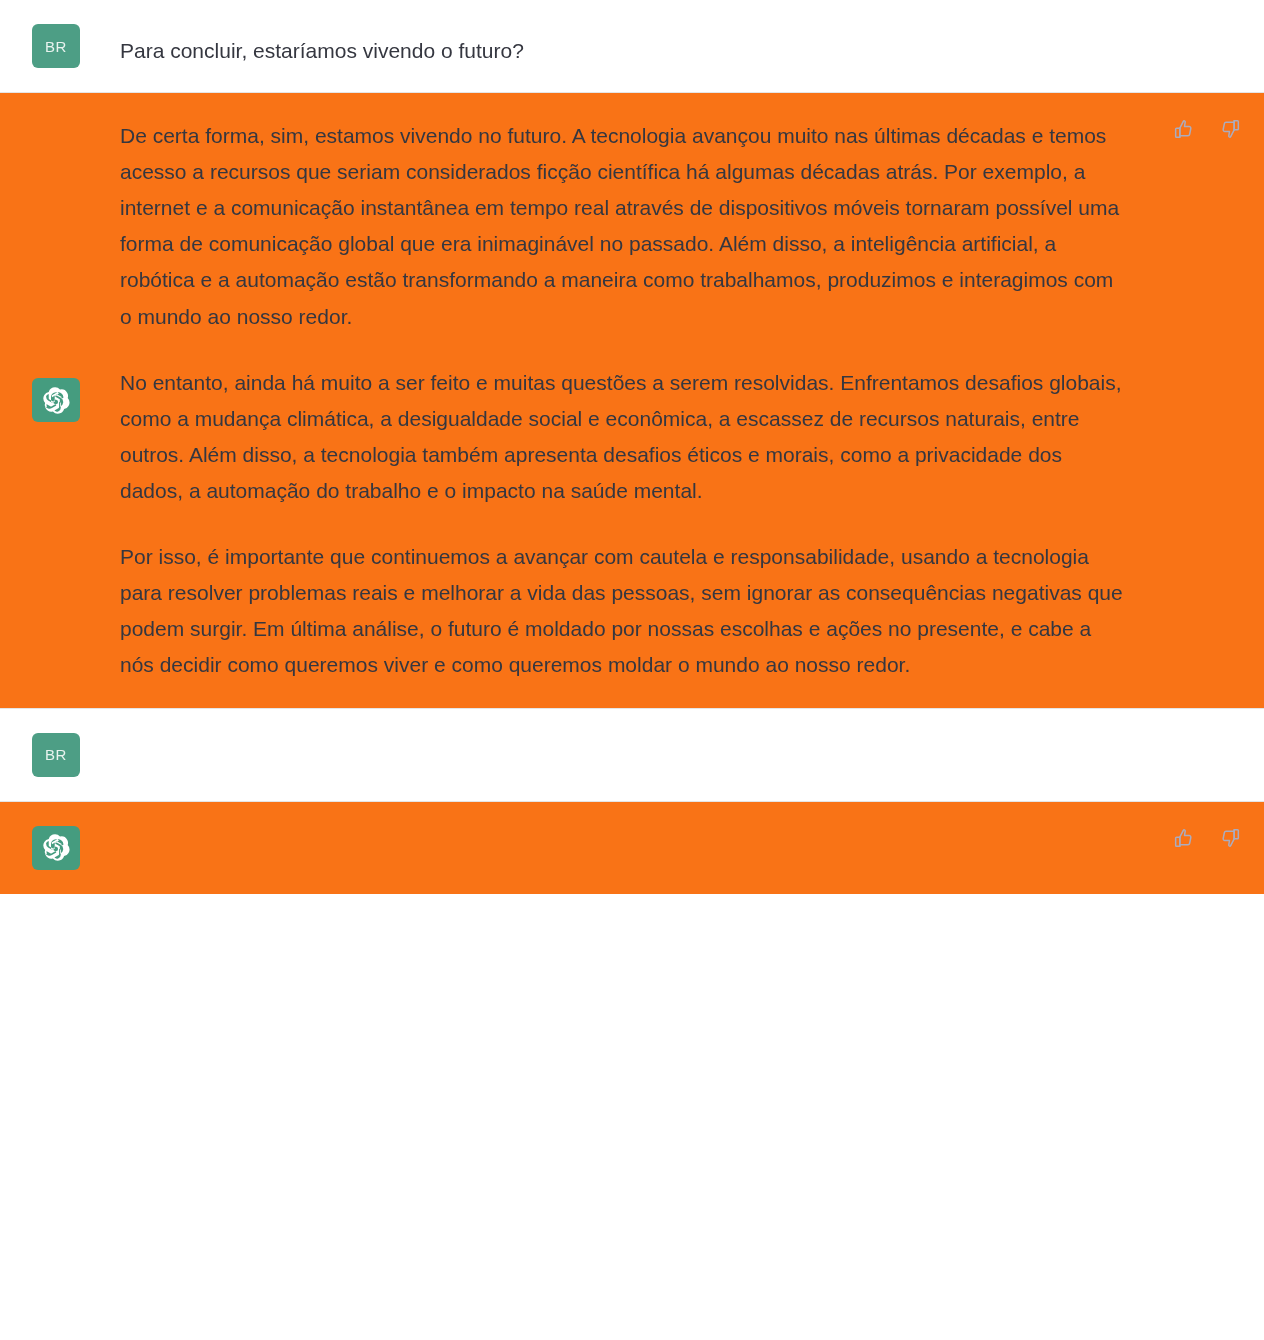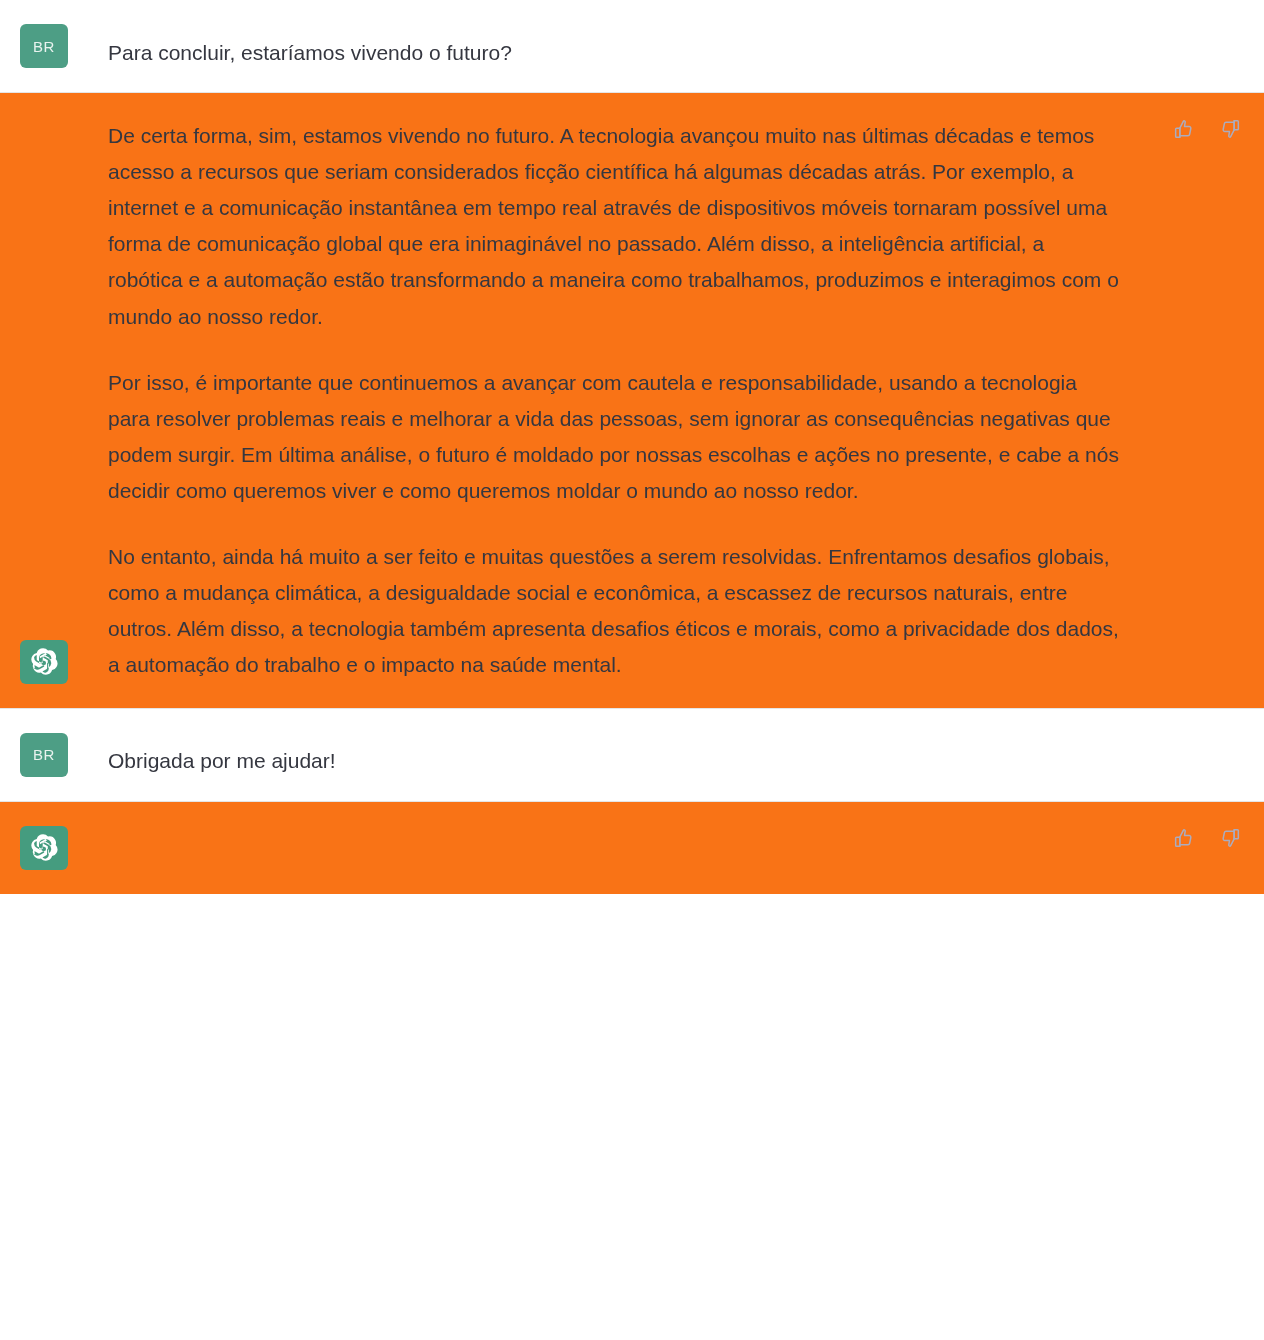--- a/index.html
+++ b/index.html
@@ -29,22 +29,22 @@
   .msg.user {
     background: #ffffff;
   }
   .msg.assistant {
     background: #f97316;
   }
 
   .msg-inner {
     position: relative;
     display: flex;
-    align-items: flex-end;
-    padding: 24px 20px 24px 20px;
+    align-items: center;
+    padding: 24px 20px 24px 32px;
     box-sizing: border-box;
   }
 
   
   .avatar {
     flex: 0 0 auto;
     width: 48px;
     height: 44px;
     border-radius: 6px;
     background: #4d9e85;
@@ -145,22 +145,22 @@
     <div class="msg-inner">
       <div class="avatar bot-avatar">
         <span>
           <svg width="27" height="27" viewBox="0 0 41 41" fill="#ffffff" xmlns="http://www.w3.org/2000/svg">
             <path d="M37.532 16.87a9.963 9.963 0 0 0-.856-8.184 10.078 10.078 0 0 0-10.855-4.835A9.965 9.965 0 0 0 18.306.5a10.079 10.079 0 0 0-9.614 6.977 9.967 9.967 0 0 0-6.664 4.834 10.08 10.08 0 0 0 1.24 11.817 9.965 9.965 0 0 0 .856 8.185 10.079 10.079 0 0 0 10.855 4.835 9.965 9.965 0 0 0 7.516 3.35 10.078 10.078 0 0 0 9.617-6.981 9.967 9.967 0 0 0 6.663-4.834 10.079 10.079 0 0 0-1.243-11.813zM22.498 37.886a7.474 7.474 0 0 1-4.799-1.735c.06-.33.143-.66.25-.98l5.968-3.445a.97.97 0 0 0 .484-.84V22.47l2.524 1.455a.088.088 0 0 1 .047.068v6.96a7.496 7.496 0 0 1-7.474 7.474zM6.392 31.006a7.471 7.471 0 0 1-.894-5.023c.06.037.164.101.24.145l5.968 3.445a.971.971 0 0 0 .97 0l7.286-4.207v2.913a.09.09 0 0 1-.36.077l-6.032 3.482a7.504 7.504 0 0 1-10.21-2.732zM4.81 13.795a7.466 7.466 0 0 1 3.902-3.286v7.082a.97.97 0 0 0 .485.84l7.285 4.205-2.524 1.456a.09.09 0 0 1-.085.007L7.78 20.57a7.504 7.504 0 0 1-2.97-6.775zm20.72 4.823-7.285-4.206 2.524-1.455a.09.09 0 0 1 .085-.007l6.094 3.52a7.497 7.497 0 0 1-1.158 13.528v-7.082a.971.971 0 0 0-.26-.298zm2.511-3.778a11.01 11.01 0 0 0-.24-.144l-5.969-3.445a.971.971 0 0 0-.97 0l-7.286 4.206v-2.913a.09.09 0 0 1 .036-.077l6.032-3.48a7.497 7.497 0 0 1 11.138 7.76 7.474 7.474 0 0 1-2.741.093zM14.75 23.924l-2.525-1.455a.09.09 0 0 1-.047-.067v-6.96a7.497 7.497 0 0 1 12.293-5.756c-.06.033-.168.092-.24.135l-5.968 3.445a.97.97 0 0 0-.485.84l-.03 8.418zm1.372-2.956 3.246-1.873 3.246 1.873v3.745l-3.246 1.873-3.246-1.873v-3.745z"></path>
           </svg>
         </span>
       </div>
       <div class="msg-body">
         <p>De certa forma, sim, estamos vivendo no futuro. A tecnologia avançou muito nas últimas décadas e temos acesso a recursos que seriam considerados ficção científica há algumas décadas atrás. Por exemplo, a internet e a comunicação instantânea em tempo real através de dispositivos móveis tornaram possível uma forma de comunicação global que era inimaginável no passado. Além disso, a inteligência artificial, a robótica e a automação estão transformando a maneira como trabalhamos, produzimos e interagimos com o mundo ao nosso redor.</p>
+        <p>No entanto, ainda há muito a ser feito e muitas questões a serem resolvidas. Enfrentamos desafios globais, como a mudança climática, a desigualdade social e econômica, a escassez de recursos naturais, entre outros. Além disso, a tecnologia também apresenta desafios éticos e morais, como a privacidade dos dados, a automação do trabalho e o impacto na saúde mental.</p>
         <p>Por isso, é importante que continuemos a avançar com cautela e responsabilidade, usando a tecnologia para resolver problemas reais e melhorar a vida das pessoas, sem ignorar as consequências negativas que podem surgir. Em última análise, o futuro é moldado por nossas escolhas e ações no presente, e cabe a nós decidir como queremos viver e como queremos moldar o mundo ao nosso redor.</p>
-        <p>No entanto, ainda há muito a ser feito e muitas questões a serem resolvidas. Enfrentamos desafios globais, como a mudança climática, a desigualdade social e econômica, a escassez de recursos naturais, entre outros. Além disso, a tecnologia também apresenta desafios éticos e morais, como a privacidade dos dados, a automação do trabalho e o impacto na saúde mental.</p>
       </div>
       <div class="actions">
         <button class="action-btn" title="thumbs up">
           <svg width="20" height="20" viewBox="0 0 24 24" fill="none" stroke="currentColor" stroke-width="1.8" stroke-linecap="round" stroke-linejoin="round">
             <path d="M7 22V11"></path>
             <path d="M3 11h4v11H3a1 1 0 0 1-1-1v-9a1 1 0 0 1 1-1z"></path>
             <path d="M7 11l4.2-8.1a1.2 1.2 0 0 1 2.26.72L12.6 9h5.6a2 2 0 0 1 1.96 2.4l-1.4 7A2 2 0 0 1 16.8 20H7"></path>
           </svg>
         </button>
         <button class="action-btn" title="thumbs down">
@@ -171,23 +171,20 @@
           </svg>
         </button>
       </div>
     </div>
   </div>
 
   <div class="msg user">
     <div class="msg-inner">
       <div class="avatar user-avatar">
         <span class="avatar-initials">BR</span>
-      </div>
-      <div class="msg-body">
-        <p>Obrigada por me ajudar!</p>
       </div>
     </div>
   </div>
 
   <div class="msg assistant last-block">
     <div class="msg-inner">
       <div class="avatar bot-avatar">
         <span>
           <svg width="27" height="27" viewBox="0 0 41 41" fill="#ffffff" xmlns="http://www.w3.org/2000/svg">
             <path d="M37.532 16.87a9.963 9.963 0 0 0-.856-8.184 10.078 10.078 0 0 0-10.855-4.835A9.965 9.965 0 0 0 18.306.5a10.079 10.079 0 0 0-9.614 6.977 9.967 9.967 0 0 0-6.664 4.834 10.08 10.08 0 0 0 1.24 11.817 9.965 9.965 0 0 0 .856 8.185 10.079 10.079 0 0 0 10.855 4.835 9.965 9.965 0 0 0 7.516 3.35 10.078 10.078 0 0 0 9.617-6.981 9.967 9.967 0 0 0 6.663-4.834 10.079 10.079 0 0 0-1.243-11.813zM22.498 37.886a7.474 7.474 0 0 1-4.799-1.735c.06-.33.143-.66.25-.98l5.968-3.445a.97.97 0 0 0 .484-.84V22.47l2.524 1.455a.088.088 0 0 1 .047.068v6.96a7.496 7.496 0 0 1-7.474 7.474zM6.392 31.006a7.471 7.471 0 0 1-.894-5.023c.06.037.164.101.24.145l5.968 3.445a.971.971 0 0 0 .97 0l7.286-4.207v2.913a.09.09 0 0 1-.36.077l-6.032 3.482a7.504 7.504 0 0 1-10.21-2.732zM4.81 13.795a7.466 7.466 0 0 1 3.902-3.286v7.082a.97.97 0 0 0 .485.84l7.285 4.205-2.524 1.456a.09.09 0 0 1-.085.007L7.78 20.57a7.504 7.504 0 0 1-2.97-6.775zm20.72 4.823-7.285-4.206 2.524-1.455a.09.09 0 0 1 .085-.007l6.094 3.52a7.497 7.497 0 0 1-1.158 13.528v-7.082a.971.971 0 0 0-.26-.298zm2.511-3.778a11.01 11.01 0 0 0-.24-.144l-5.969-3.445a.971.971 0 0 0-.97 0l-7.286 4.206v-2.913a.09.09 0 0 1 .036-.077l6.032-3.48a7.497 7.497 0 0 1 11.138 7.76 7.474 7.474 0 0 1-2.741.093zM14.75 23.924l-2.525-1.455a.09.09 0 0 1-.047-.067v-6.96a7.497 7.497 0 0 1 12.293-5.756c-.06.033-.168.092-.24.135l-5.968 3.445a.97.97 0 0 0-.485.84l-.03 8.418zm1.372-2.956 3.246-1.873 3.246 1.873v3.745l-3.246 1.873-3.246-1.873v-3.745z"></path>

